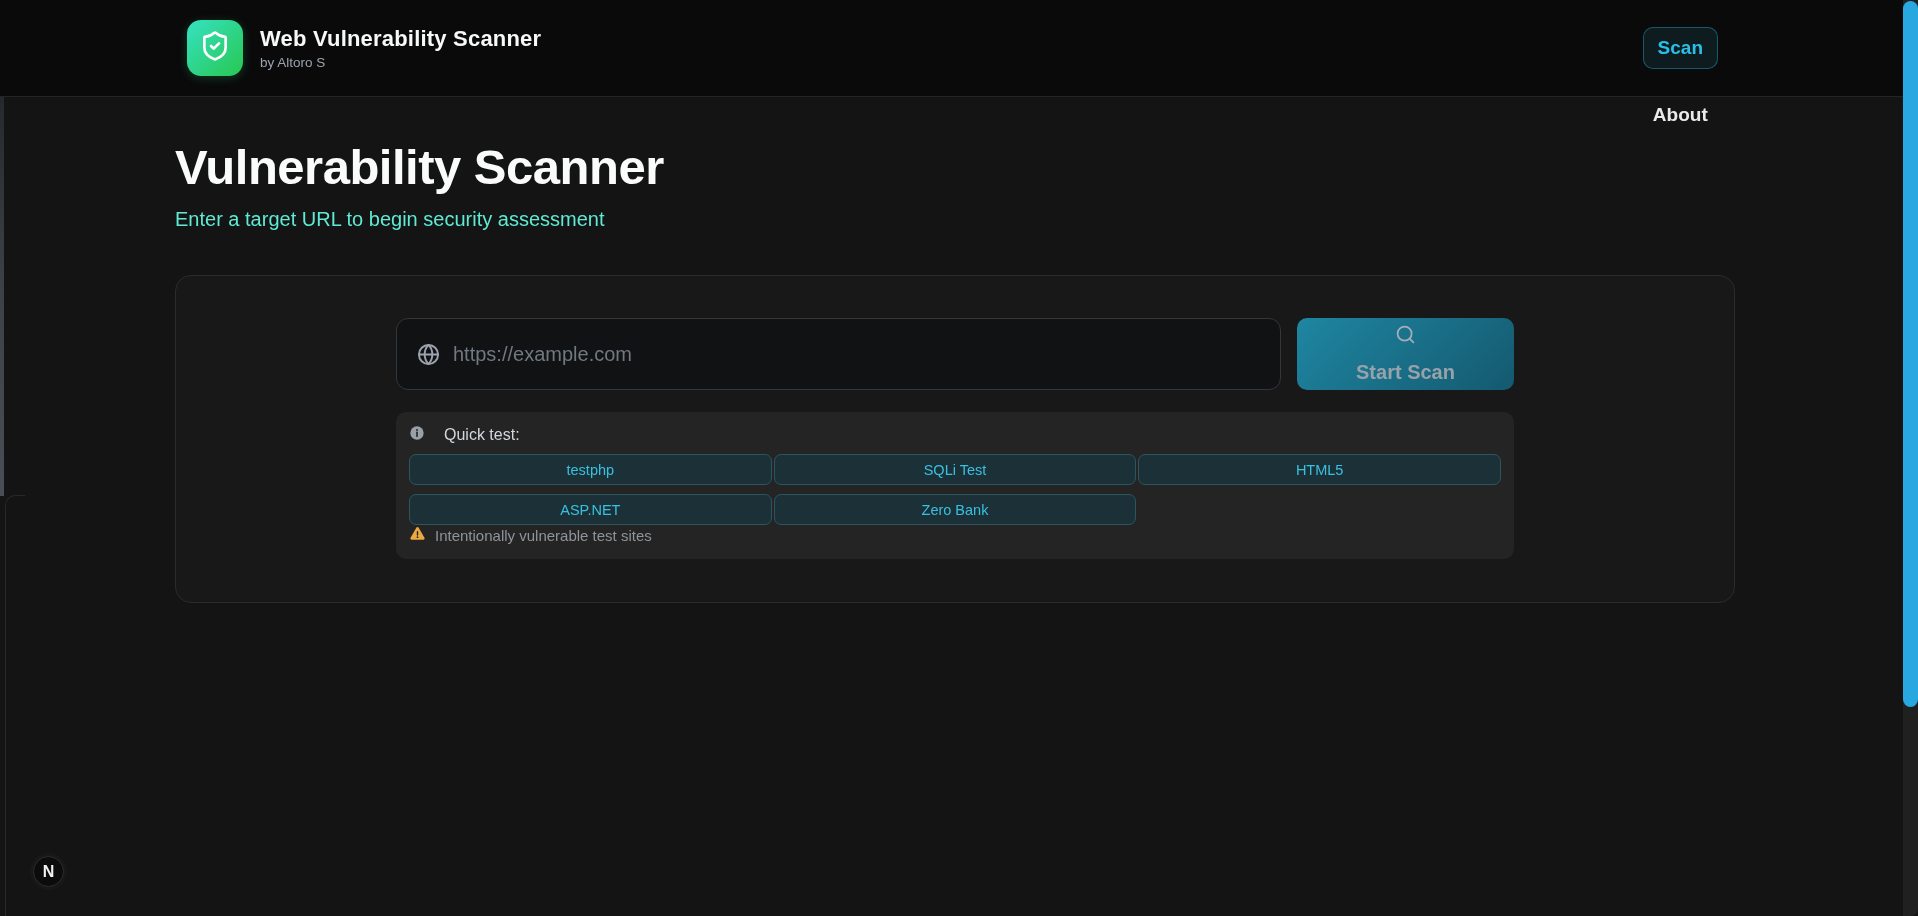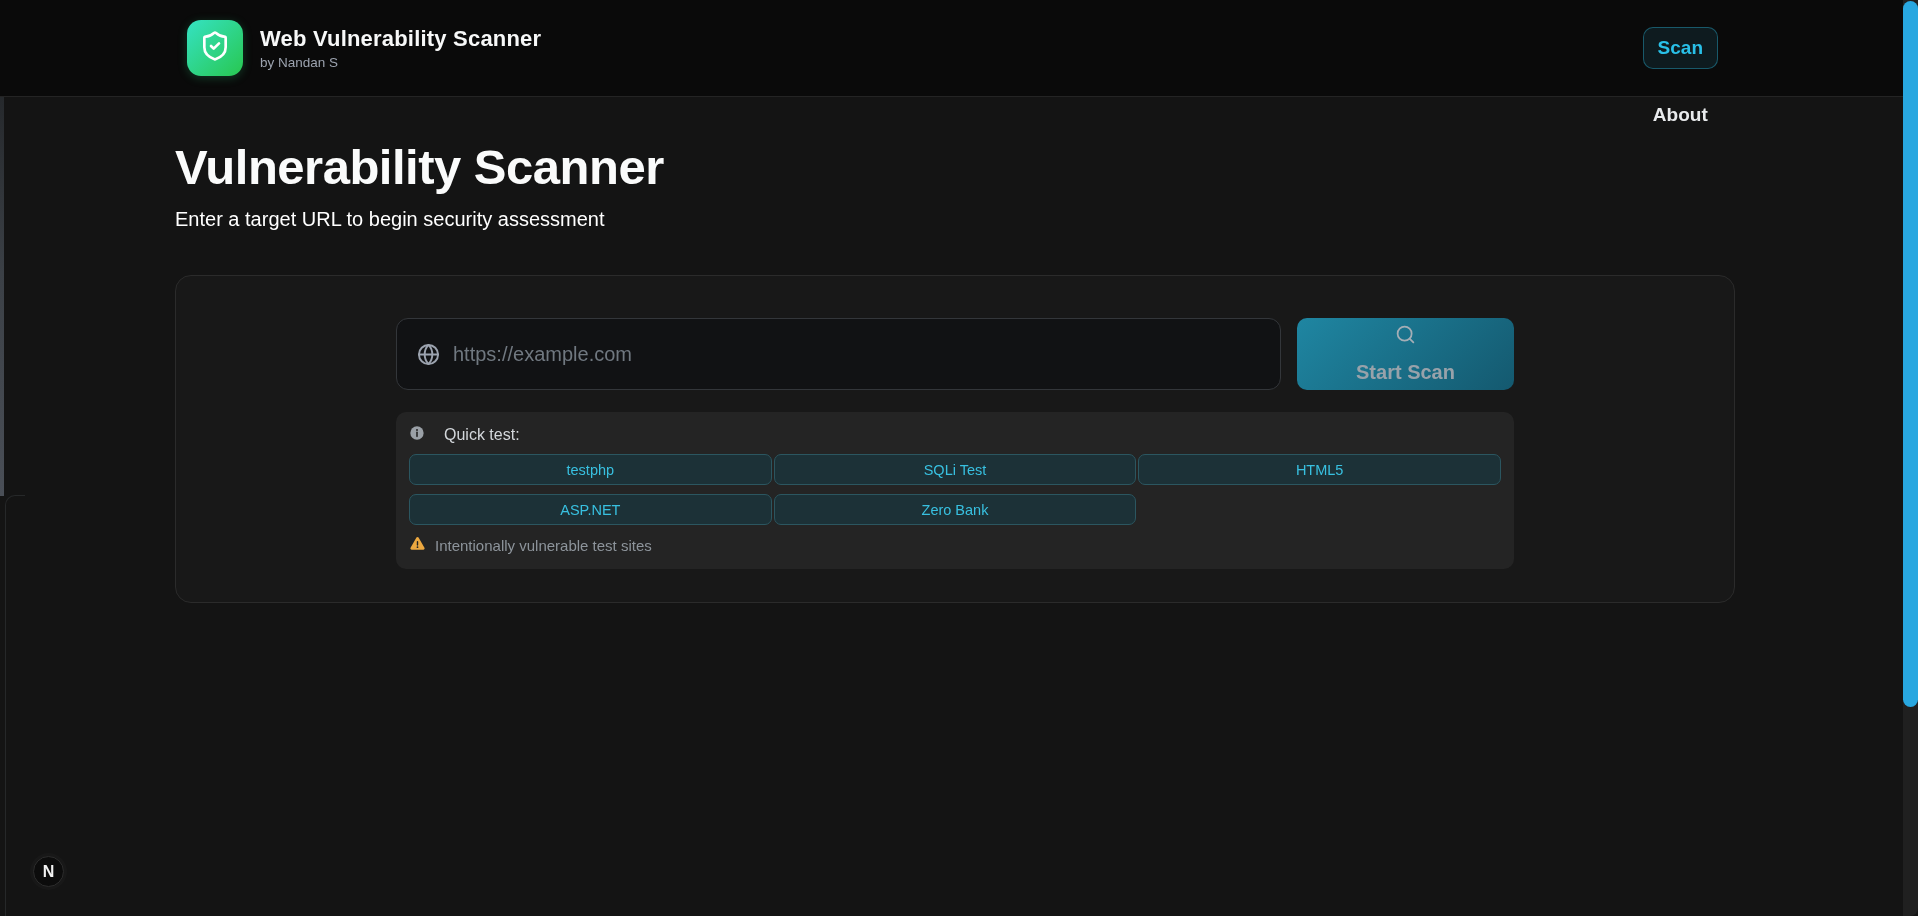--- a/index.html
+++ b/index.html
@@ -37,21 +37,21 @@
     padding:9px 14px;
     border:1px solid rgba(41,192,232,.38);
     border-radius:10px;
     background:rgba(18,42,49,.55);
   }
 
   
   .container { position:absolute; left:175px; top:97px; width:1560px; }
   .hero { padding-top:42px; }
   .hero h1 { font-size:49px; font-weight:800; color:#fafbfb; letter-spacing:-.5px; }
-  .hero .subtitle { margin-top:13px; font-size:20px; color:#ffffff; }
+  .hero .subtitle { margin-top:13px; font-size:20px; color:#5eead4; }
 
   
   .card {
     margin-top:44px; height:328px;
     border:1px solid #2b2b2b; border-radius:16px;
     background:#181818;
     padding-top:42px;
   }
   .form-wrap { width:1118px; margin:0 auto; }
   .form-row { display:flex; gap:16px; }
@@ -85,21 +85,21 @@
   .quick-grid {
     margin-top:9px; display:grid; grid-template-columns:repeat(3,1fr); gap:9px 2px;
   }
   .quick-btn {
     height:31px; border-radius:7px;
     background:#1c3137; border:1px solid #2b5660;
     color:#38c0e0; font-size:14.5px; font-weight:500;
     font-family:"Liberation Sans",sans-serif;
     display:flex; align-items:center; justify-content:center; cursor:pointer;
   }
-  .quick-warning { margin-top:10px; display:flex; align-items:center; gap:9px; }
+  .quick-warning { display:flex; align-items:center; gap:9px; }
   .quick-warning svg { width:17px; height:17px; }
   .quick-warning span { font-size:15px; color:#8d949b; }
 
   
   .dev-badge {
     position:absolute; left:33px; top:856px; width:31px; height:31px;
     border-radius:50%; background:#0c0c0c; border:1px solid #2c2c2c;
     display:flex; align-items:center; justify-content:center;
     color:#f2f2f2; font-size:16px; font-weight:600; cursor:pointer;
     box-shadow:0 0 0 3px rgba(255,255,255,.02);
@@ -137,21 +137,21 @@
     <div class="logo">
       <span>
         <svg width="32" height="32" viewBox="0 0 24 24" fill="none" stroke="#ffffff" stroke-width="2" stroke-linecap="round" stroke-linejoin="round">
           <path d="M20 13c0 5-3.5 7.5-7.66 8.95a1 1 0 0 1-.67-.01C7.5 20.5 4 18 4 13V6a1 1 0 0 1 1-1c2 0 4.5-1.2 6.24-2.72a1.17 1.17 0 0 1 1.52 0C14.51 3.81 17 5 19 5a1 1 0 0 1 1 1z"></path>
           <path d="m9 12 2 2 4-4"></path>
         </svg>
       </span>
     </div>
     <div class="brand-text">
       <div class="title">Web Vulnerability Scanner</div>
-      <div class="sub">by Nandan S</div>
+      <div class="sub">by Altoro S</div>
     </div>
   </div>
   <nav class="nav">
     <a class="nav-link">Home</a>
     <a class="nav-link active">Scan</a>
     <a class="nav-link">About</a>
   </nav>
 </header>
 
 <div class="container">

